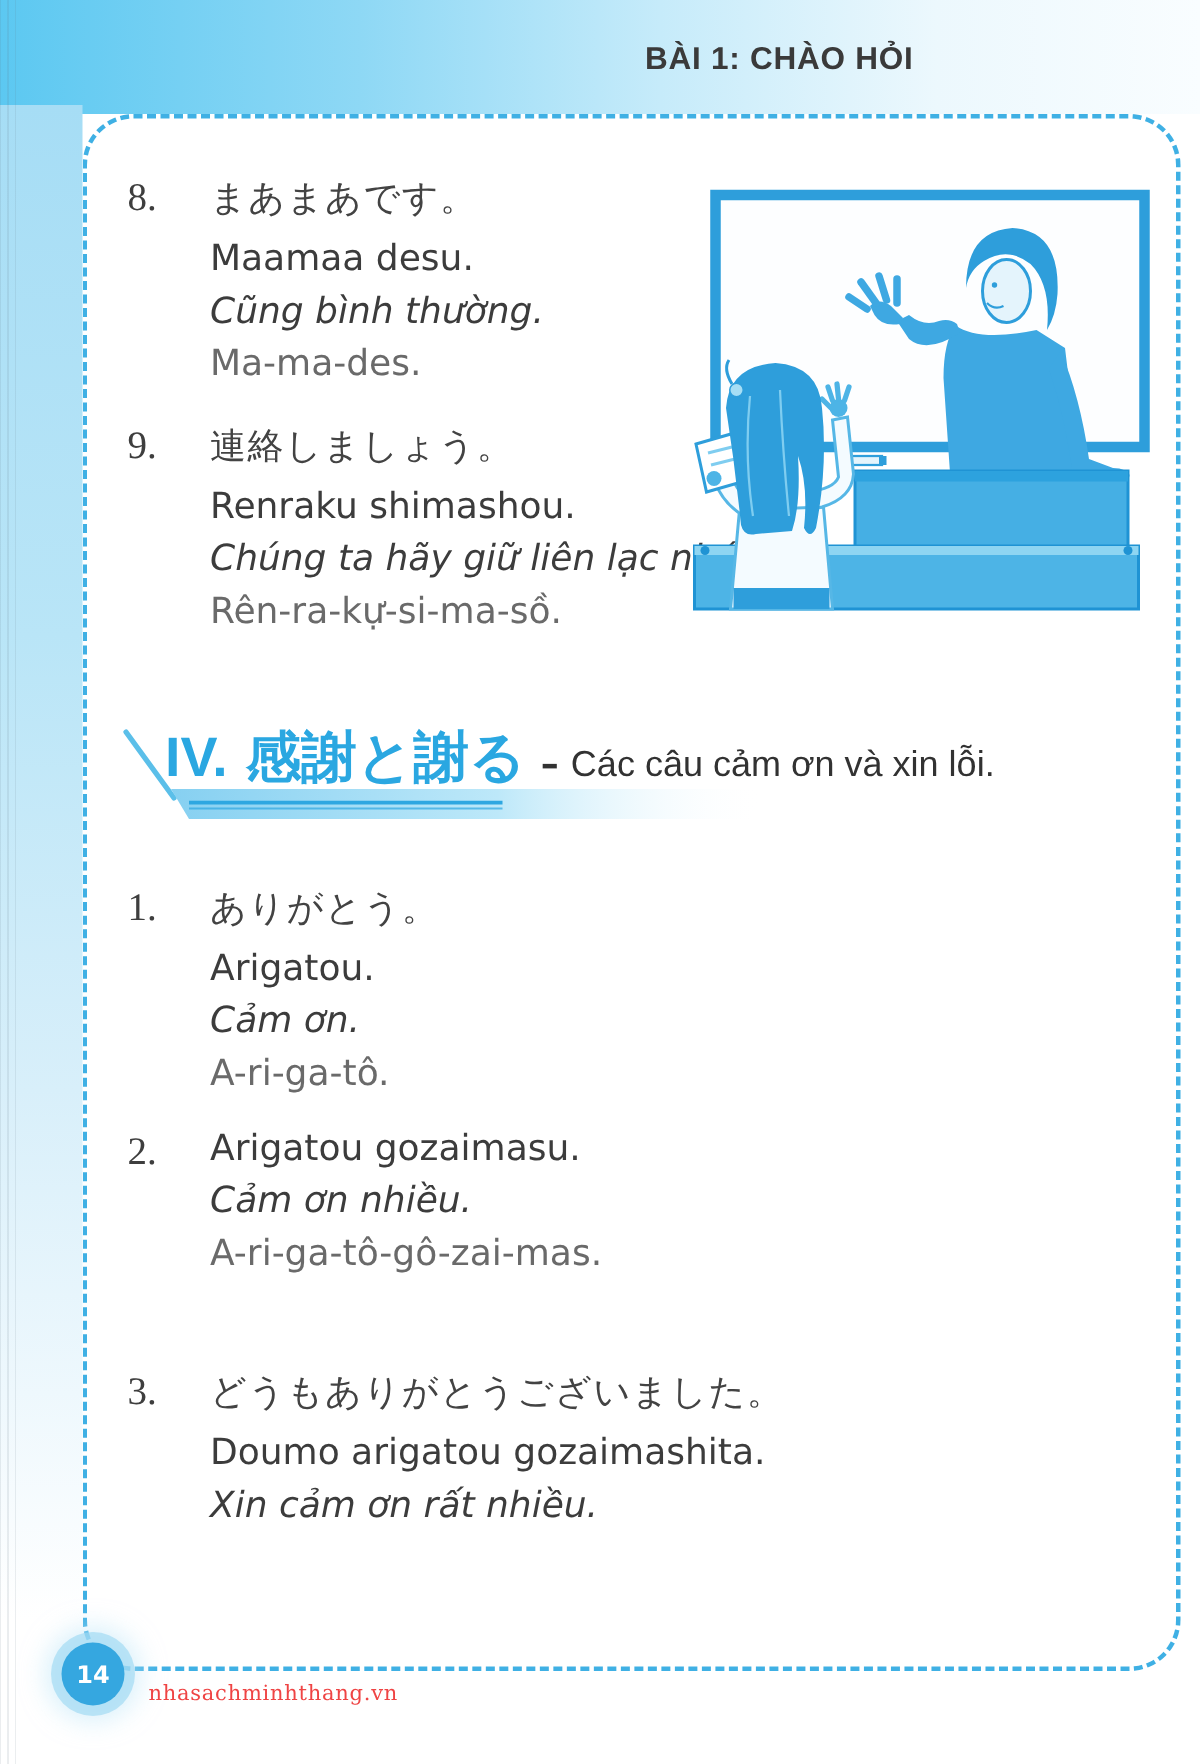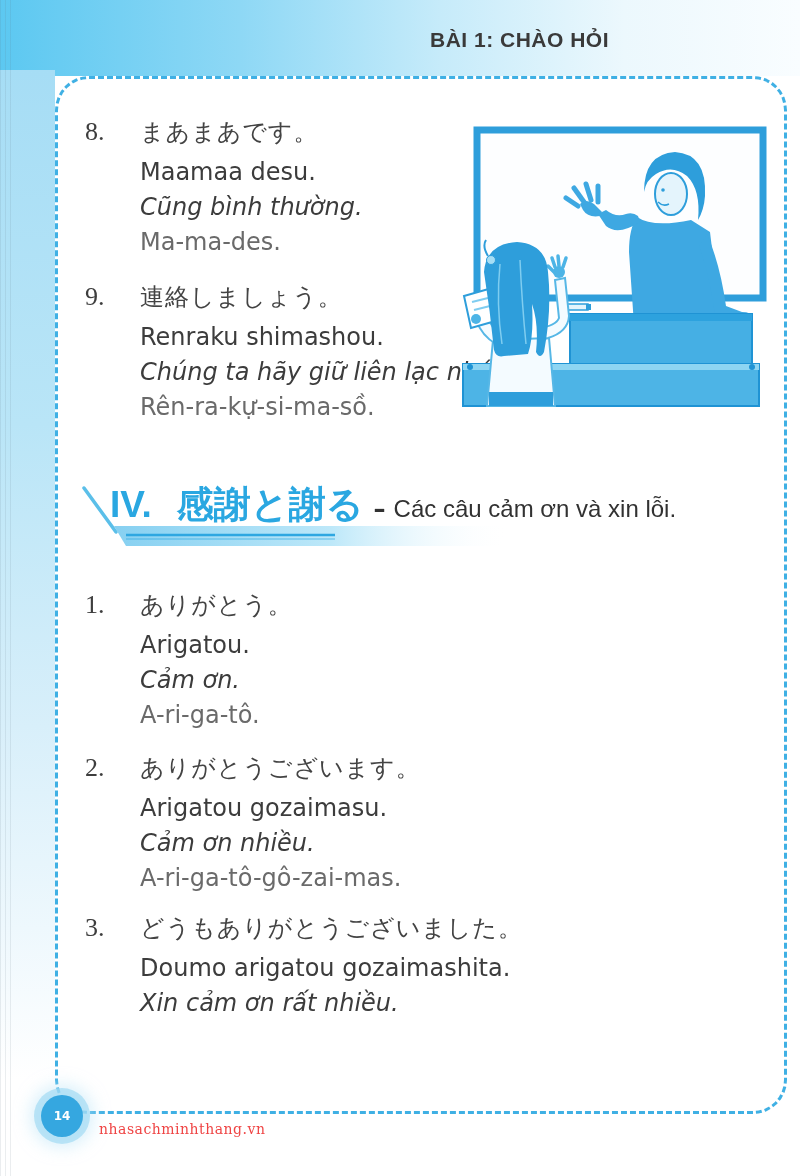--- a/index.html
+++ b/index.html
@@ -32,31 +32,31 @@
   .lines .romaji{font-size:24px;color:#3c3c3c;line-height:35px;}
   .lines .viet{font-size:24px;font-style:italic;color:#3c3c3c;line-height:35px;}
   .lines .phon{font-size:24px;color:#6a6a6a;line-height:35px;}
 
   
   .section{position:absolute;left:80px;top:480px;width:690px;height:78px;}
   .section .decor{position:absolute;left:0;top:0;}
   .section .texts{position:absolute;left:30px;top:0;white-space:nowrap;}
   .sec-num,.sec-jp{font-family:"Liberation Sans","DejaVu Sans",sans-serif;font-weight:bold;
     font-size:37px;color:#2aa7e1;}
-  .sec-jp{margin-left:25px;font-family:Liberation Mono, monospace;}
+  .sec-jp{margin-left:12px;font-family:Liberation Mono, monospace;}
   .sec-dash{font-weight:bold;font-size:24px;color:#323232;margin:0 8px 0 10px;}
   .sec-viet{font-family:"Liberation Sans","DejaVu Sans",sans-serif;font-weight:normal;
     font-size:24px;color:#323232;}
 
   
   .illustration{position:absolute;left:460px;top:114px;}
 
   
   .page-badge{position:absolute;left:41px;top:1095px;width:42px;height:42px;border-radius:50%;
-    background:#35a7e0;color:#ffffff;font-weight:bold;font-size:12px;
+    background:#35a7e0;color:#ffffff;font-weight:bold;font-size:16px;
     display:flex;align-items:center;justify-content:center;
     box-shadow:0 0 0 7px rgba(158,217,243,.65),0 0 16px 11px rgba(190,230,248,.55);text-align:center;}
   .watermark{position:absolute;left:99px;top:1121px;font-family:"DejaVu Serif",serif;
     font-size:14px;color:#ef4444;letter-spacing:.5px;}
 </style>
 </head>
 <body>
 
 <div class="page">
 
@@ -177,21 +177,20 @@
       <div class="jp">ありがとう。</div>
       <div class="romaji">Arigatou.</div>
       <div class="viet">Cảm ơn.</div>
       <div class="phon">A-ri-ga-tô.</div>
     </div>
   </div>
 
   <div class="item" style="top:748px">
     <span class="num">2.</span>
     <div class="lines">
-      <div class="jp">ありがとうございます。</div>
       <div class="romaji">Arigatou gozaimasu.</div>
       <div class="viet">Cảm ơn nhiều.</div>
       <div class="phon">A-ri-ga-tô-gô-zai-mas.</div>
     </div>
   </div>
 
   <div class="item" style="top:908px">
     <span class="num">3.</span>
     <div class="lines">
       <div class="jp">どうもありがとうございました。</div>

